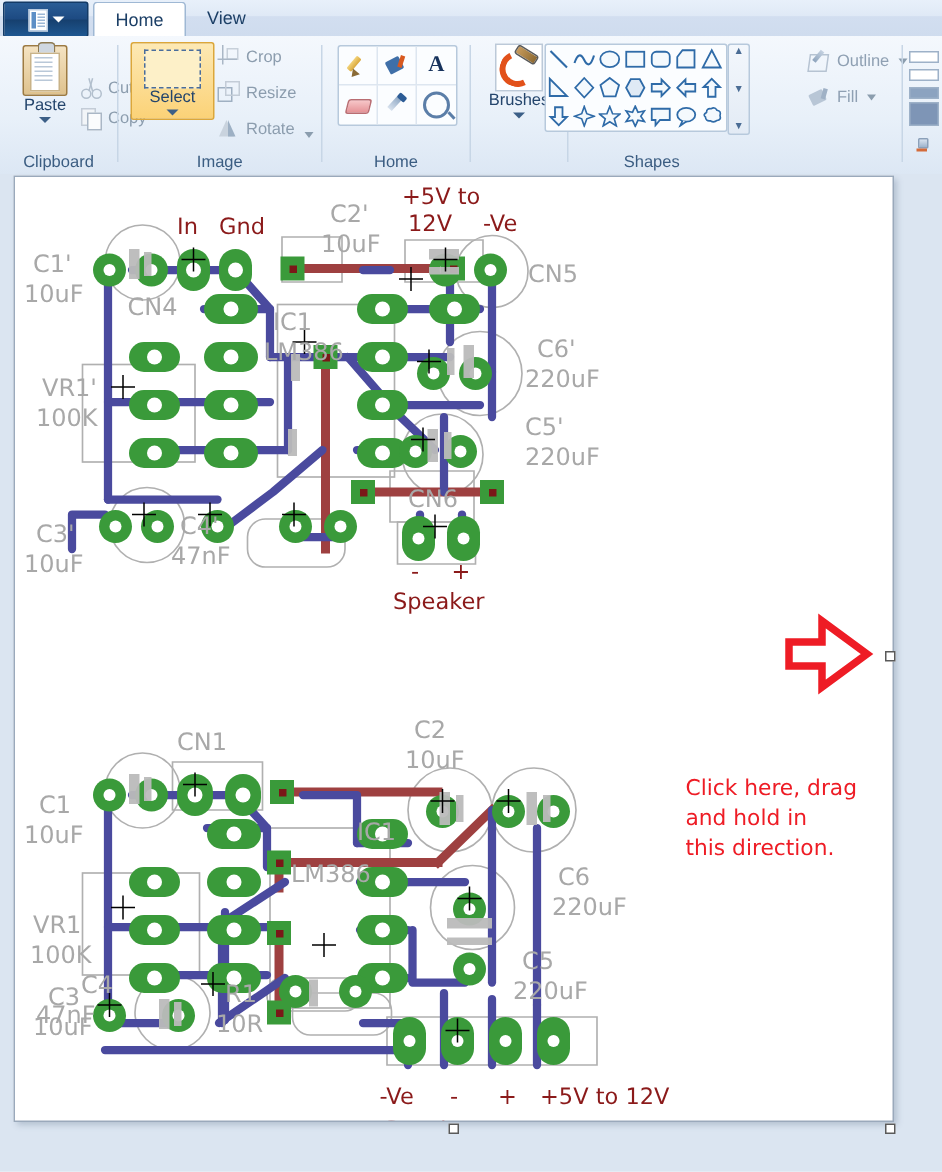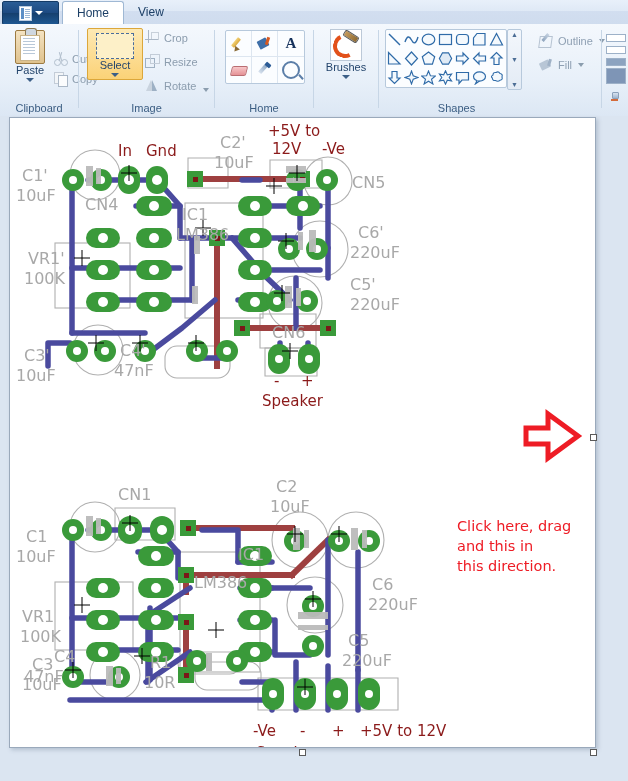--- a/index.html
+++ b/index.html
@@ -184,21 +184,21 @@
   #g-brushes{left:314px;width:64px;}
   .brush-big{position:absolute;left:10px;top:5px;width:44px;text-align:center;}
   .brush-ico{width:30px;height:30px;margin:0 auto;border:1px solid #bcc9d8;background:#fff;position:relative;overflow:hidden;}
   .brush-ico .handle{position:absolute;right:2px;top:3px;width:14px;height:5px;
     background:linear-gradient(to right,#c79b5c,#8e6a32);transform:rotate(32deg);border-radius:2px;}
   .brush-ico .stroke{position:absolute;left:2px;top:4px;width:16px;height:16px;
     border:4px solid #e2511a;border-radius:50%;border-right-color:transparent;border-top-color:transparent;
     transform:rotate(18deg);}
 
   
-  #g-shapes{left:379px;width:155px;}
+  #g-shapes{left:357px;width:155px;}
   .shapes-box{
     position:absolute;left:6px;top:5px;width:120px;height:57px;
     background:#fbfdff;border:1px solid #b7c9dc;border-radius:2px;
     display:grid;grid-template-columns:repeat(7,17px);grid-template-rows:19px 19px 19px;
     align-items:center;justify-items:center;
   }
   .shapes-box svg{display:block;}
   .sbar{position:absolute;left:128px;top:5px;width:13px;height:57px;
     background:linear-gradient(to bottom,#f3f7fc,#e3ebf5);border:1px solid #b7c9dc;border-radius:2px;
     display:flex;flex-direction:column;justify-content:space-between;align-items:center;padding:1px 0;}
@@ -837,21 +837,21 @@
             </g>
           </g>
 
           <g>
             <path d="M538 310 L538 296 L568 318 L538 340 L538 326 L516 326 L516 310 Z" fill="#ffffff" stroke="#ee1c25" stroke-width="5" stroke-linejoin="miter"></path>
           </g>
         </svg>
 
         <div class="annot">
           <div>Click here, drag</div>
-          <div>and this in</div>
+          <div>and hold in</div>
           <div>this direction.</div>
         </div>
       </div>
     </div>
 
     <div class="handle" id="handle-right"></div>
     <div class="handle" id="handle-bottom"></div>
     <div class="handle" id="handle-corner"></div>
   </div>
 

